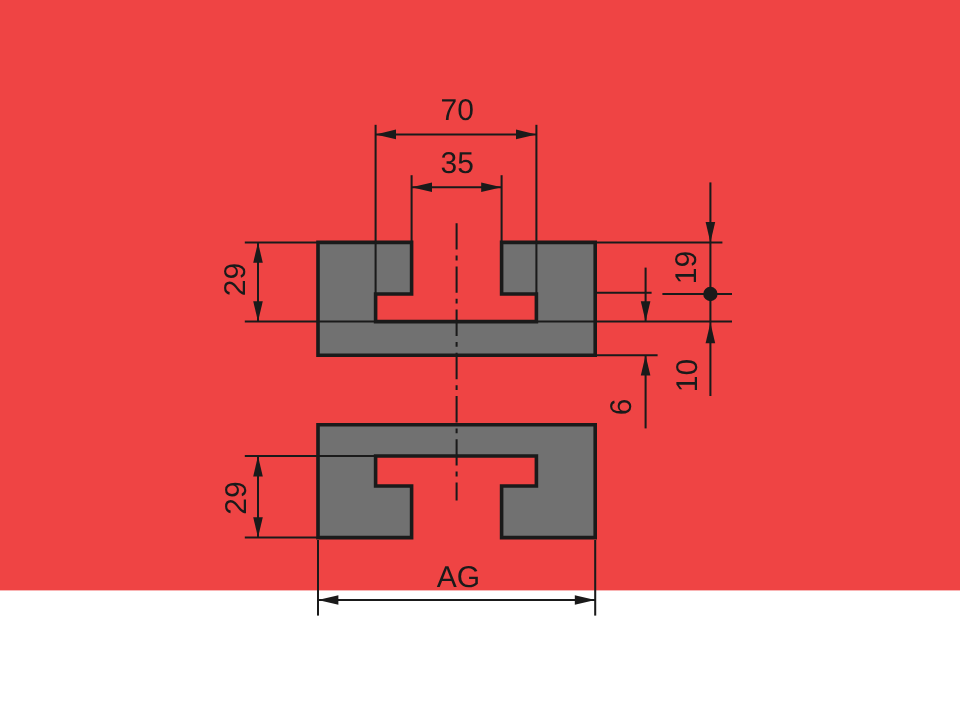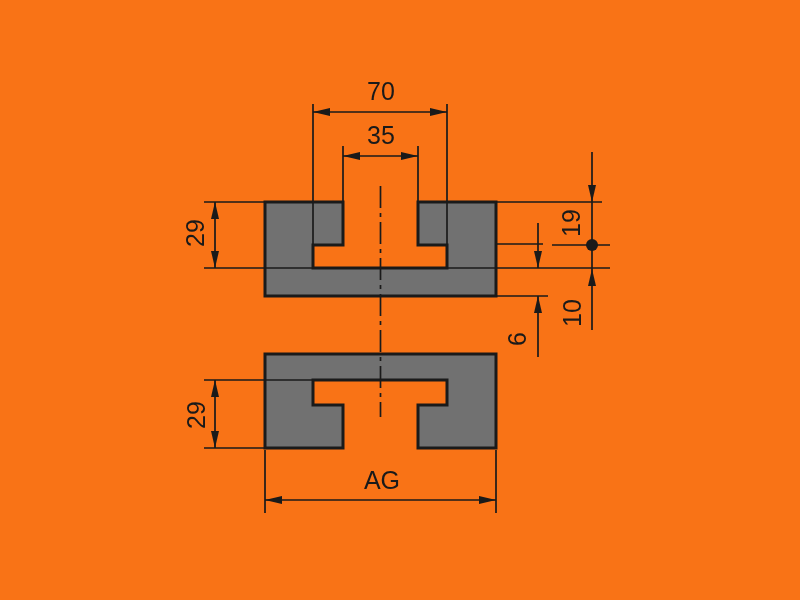--- a/index.html
+++ b/index.html
@@ -5,22 +5,22 @@
   html, body {
     margin: 0;
     padding: 0;
     background: #ffffff;
     width: 800px;
     height: 600px;
     overflow: hidden;
   }
   .stage {
     width: 800px;
-    height: 600px;
-    background: #f97316;
+    height: 492px;
+    background: #ef4444;
   }
   svg { display: block; }
 
   
   .profile {
     stroke: #1a1a1a;
     stroke-width: 3;
     stroke-linejoin: miter;
   }
 

